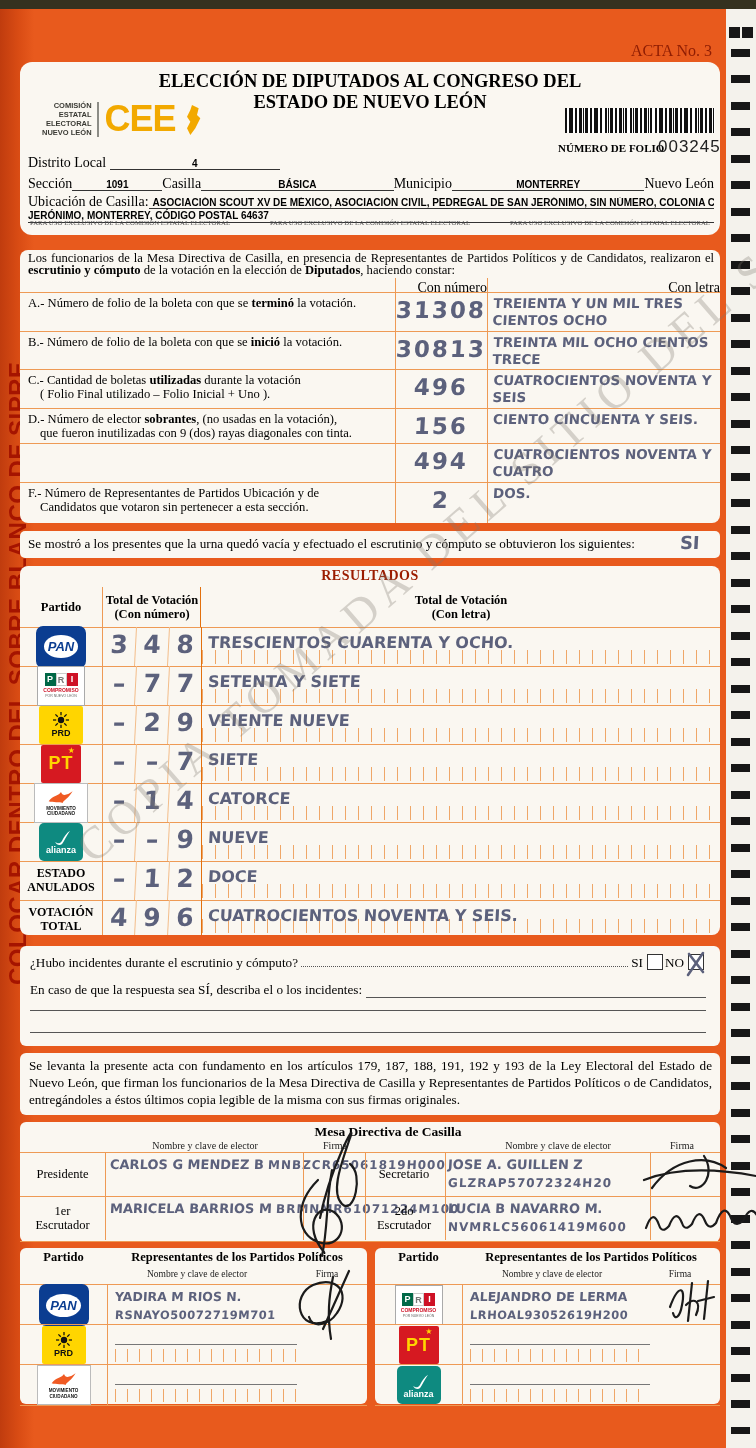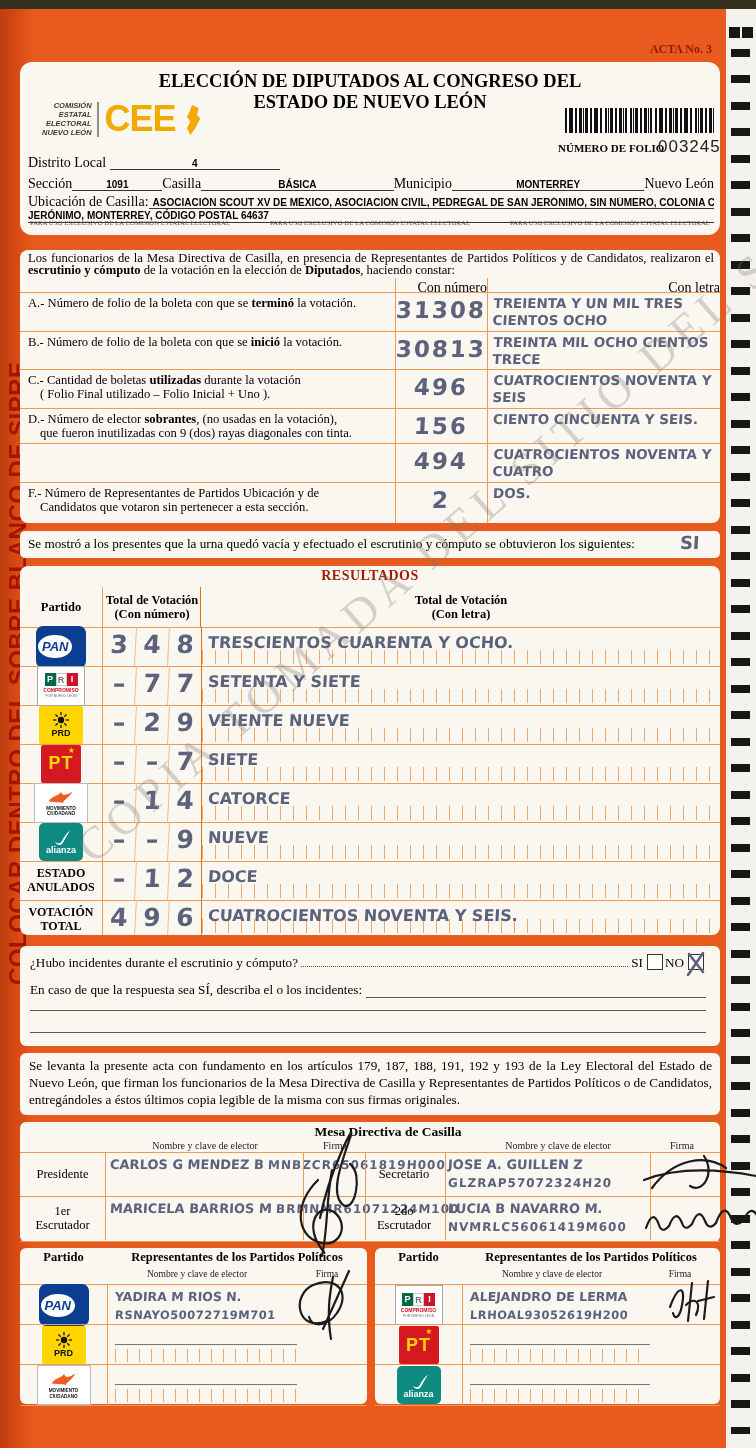--- a/index.html
+++ b/index.html
@@ -12,21 +12,21 @@
   
   .bind-strip{position:absolute;right:0;top:9px;width:30px;height:1439px;background:#f4f2ec;}
   .bind-marks{position:absolute;left:5px;top:40px;width:19px;height:1385px;
       background:repeating-linear-gradient(to bottom,#171717 0 8px,transparent 8px 26.5px);}
   .bind-pair{position:absolute;left:3px;top:18px;width:24px;height:11px;display:flex;gap:2px;}
   .bind-pair span{flex:1;background:#171717;}
   
   .side-text{position:absolute;left:4px;top:985px;transform:rotate(-90deg);transform-origin:0 0;
       width:610px;font-family:"Liberation Sans",sans-serif;font-weight:bold;font-size:24px;
       color:#a51400;letter-spacing:.5px;white-space:nowrap;}
-  .acta-no{position:absolute;right:44px;top:42px;font-weight:bold;font-size:12px;color:#8f1d03;}
+  .acta-no{position:absolute;right:44px;top:42px;font-weight:normal;font-size:16px;color:#8f1d03;}
   
   .panel{position:absolute;background:#faf7f1;border-radius:10px;}
   .vln{position:absolute;width:1px;background:#ee9a55;}
   
   .hw{font-family:"DejaVu Sans",sans-serif;font-weight:bold;color:#5c617c;display:inline-block;
       transform:skewX(-3deg);}
   .sig path{stroke:#1b1b1b;stroke-width:2.2;fill:none;stroke-linecap:round;}
   
   #hdr{left:20px;top:62px;width:700px;height:173px;border-radius:12px;}
   .title{position:absolute;left:0;right:0;text-align:center;font-weight:bold;font-size:18.5px;line-height:1.12;}
@@ -115,21 +115,21 @@
   .rep-ticks{position:absolute;left:95px;right:70px;bottom:3px;height:13px;
        background:repeating-linear-gradient(90deg,#efa768 0 1px,transparent 1px 12px);}
   
   .wm{position:absolute;left:-50px;top:560px;width:1100px;text-align:center;
       transform:rotate(-41deg);transform-origin:40% 50%;
       font-family:"Liberation Serif",serif;font-size:46px;letter-spacing:7px;
       color:rgba(125,118,110,0.30);white-space:nowrap;pointer-events:none;z-index:40;}
   
   .logo{position:relative;flex:none;}
   .lg-pan{width:46px;height:38px;background:#0b3d91;border:2px solid #0b3d91;border-radius:7px;
-      display:flex;align-items:center;justify-content:flex-start;}
+      display:flex;align-items:center;justify-content:center;}
   .lg-pan span{background:#fff;color:#0b3d91;font-family:"Liberation Sans",sans-serif;font-weight:bold;
       font-style:italic;font-size:13px;border-radius:50%;padding:5px 4px;line-height:1;}
   .lg-pri{width:46px;height:38px;background:#fff;border:1px solid #aaa;display:flex;flex-direction:column;
       align-items:center;justify-content:center;gap:1px;}
   .pri-blocks{display:flex;}
   .pri-blocks span{width:11px;height:13px;font-family:"Liberation Sans",sans-serif;font-weight:bold;
       font-size:9px;line-height:13px;text-align:center;}
   .pb-g{background:#006847;color:#fff;}.pb-w{background:#fff;color:#777;border:1px solid #ccc;box-sizing:border-box;}
   .pb-r{background:#ce1126;color:#fff;}
   .pri-sub{font-family:"Liberation Sans",sans-serif;font-weight:bold;font-size:5px;color:#ce1126;}
@@ -160,21 +160,21 @@
 
   <div class="side-text">COLOCAR DENTRO DEL SOBRE BLANCO DE SIPRE</div>
 
   <div class="acta-no">ACTA No. 3</div>
 
   <div id="hdr" class="panel">
     <div class="title" style="top:9px;">ELECCIÓN DE DIPUTADOS AL CONGRESO DEL</div>
     <div class="title" style="top:30px;">ESTADO DE NUEVO LEÓN</div>
 
     <div id="logo">
-      <div class="org" style="white-space: pre-line; font-style: italic;">COMISIÓN
+      <div class="org" style="white-space: pre-line;">COMISIÓN
 ESTATAL
 ELECTORAL
 NUEVO LEÓN</div>
       <div class="cee">CEE</div>
       <svg width="20" height="34" viewBox="0 0 24 40">
         <path d="M12,2 L20,6 L18,14 L22,18 L16,30 L10,38 L6,30 L10,22 L6,16 L10,8 Z" fill="#f2a900"></path>
       </svg>
     </div>
 
     <div class="barcode"></div>

